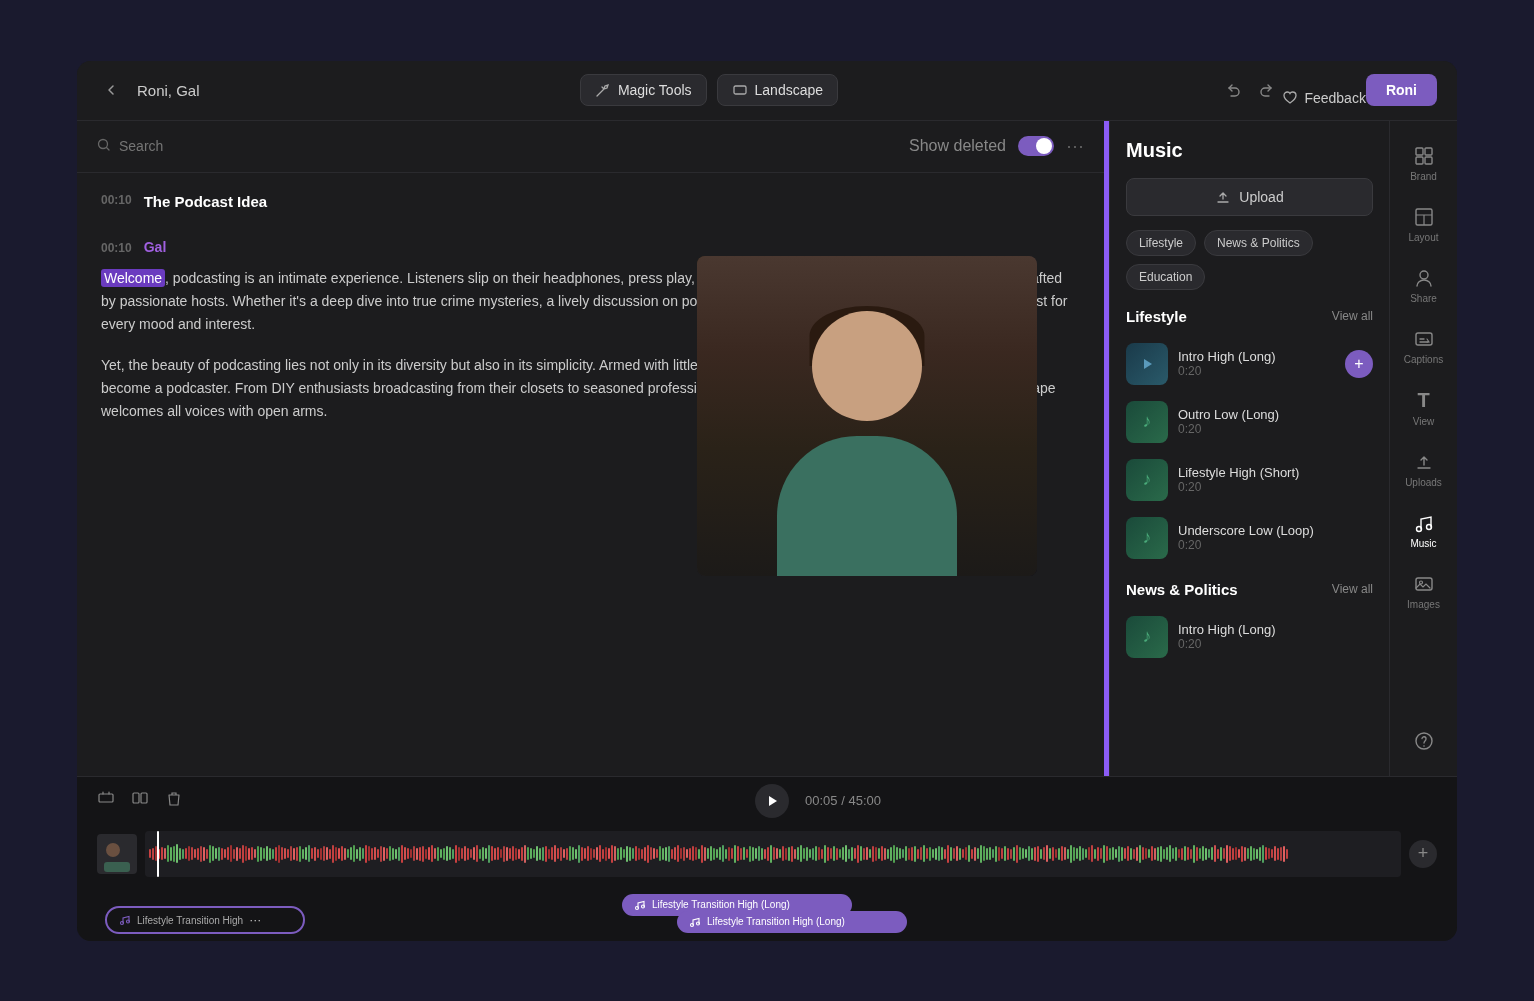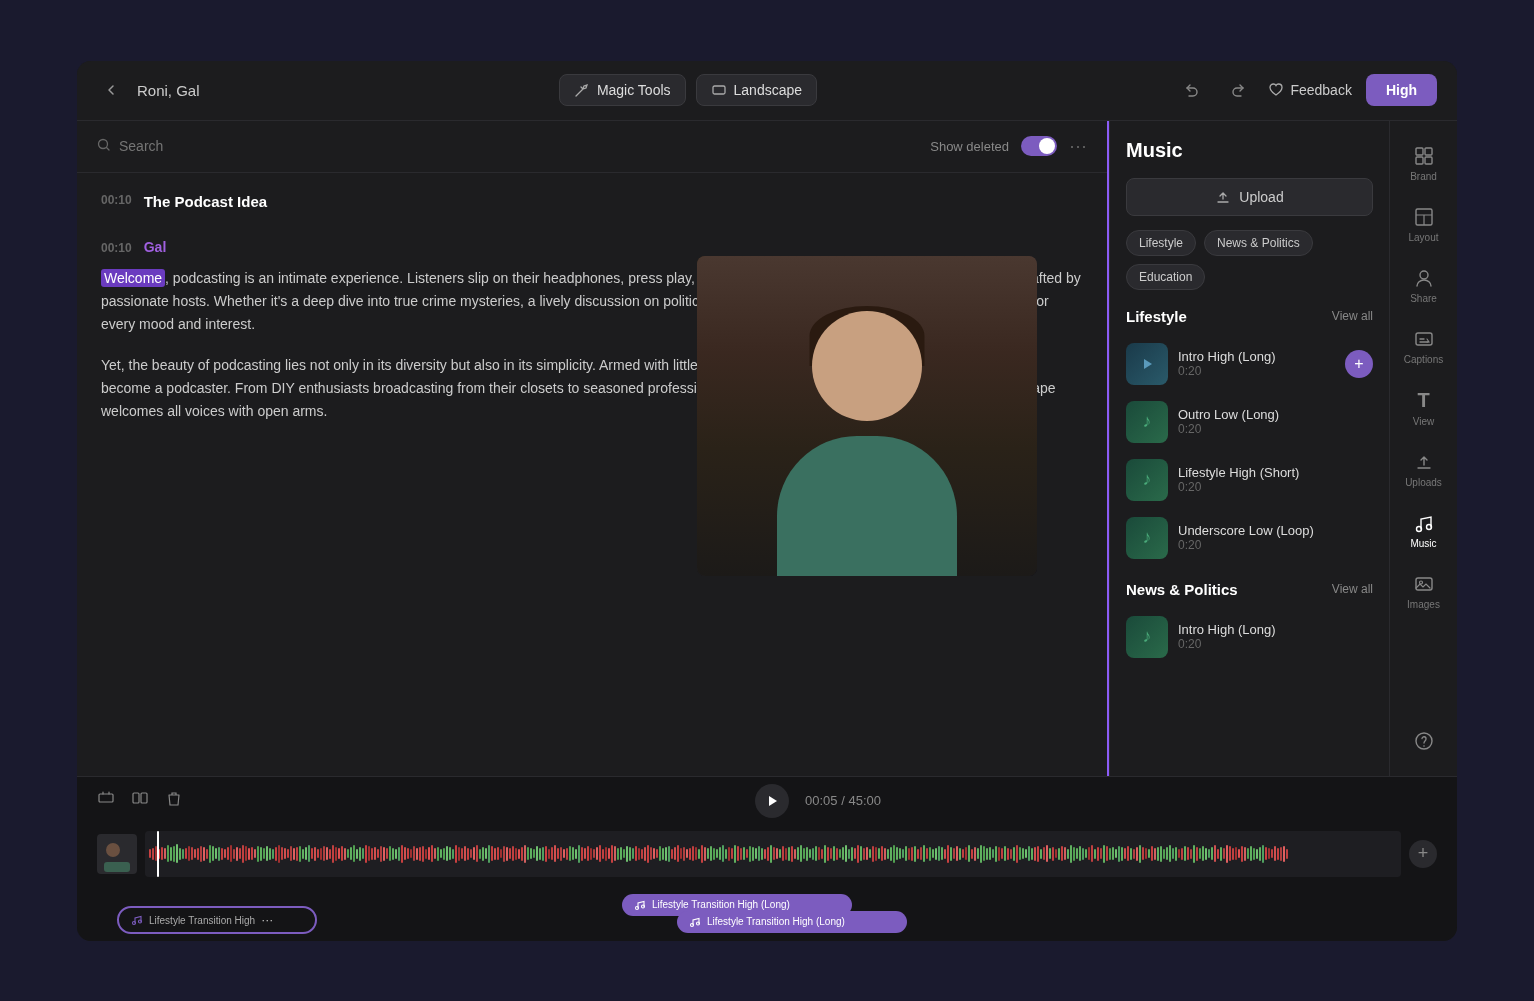--- a/index.html
+++ b/index.html
@@ -74,22 +74,21 @@
       background: #2a2a2e;
       border: 1px solid #3a3a3e;
       border-radius: 8px;
       padding: 7px 14px;
       color: #ddd;
       font-size: 14px;
       cursor: pointer;
     }
     .header-right {
       display: flex;
-      align-items: center;
-      gap: 14px;
+      align-items: flex-end;
     }
     .icon-btn {
       width: 32px; height: 32px;
       background: transparent;
       border: none;
       color: #999;
       cursor: pointer;
       font-size: 16px;
       display: flex; align-items: center; justify-content: center;
     }
@@ -118,21 +117,21 @@
       flex: 1;
       display: flex;
       overflow: hidden;
     }
     
     .left-panel {
       flex: 1;
       display: flex;
       flex-direction: column;
       background: #1c1c1e;
-      border-right: 2px solid #8b5cf6;
+      border-right: 5px solid #8b5cf6;
       overflow: hidden;
     }
     .left-toolbar {
       height: 52px;
       padding: 0 20px;
       display: flex;
       align-items: center;
       gap: 12px;
       border-bottom: 1px solid #2a2a2e;
       flex-shrink: 0;
@@ -151,21 +150,21 @@
     .search-input {
       background: transparent;
       border: none;
       color: #999;
       font-size: 14px;
       outline: none;
       width: 100%;
     }
     .show-deleted-label {
       color: #888;
-      font-size: 13px;
+      font-size: 16px;
     }
     .toggle-switch {
       width: 36px; height: 20px;
       background: #7c5cbf;
       border-radius: 10px;
       position: relative;
       cursor: pointer;
     }
     .toggle-knob {
       width: 16px; height: 16px;
@@ -589,21 +588,21 @@
           <path d="M14 7l-3-3M14 7l-3 3" stroke="#888" stroke-width="1.4" stroke-linecap="round"></path>
         </svg>
       </button>
       <button class="feedback-btn">
         <svg width="16" height="16" viewBox="0 0 16 16" fill="none">
           <path d="M8 13s-6-4-6-7.5C2 3.5 3.5 2 5.5 2c1 0 2 .5 2.5 1.5C8.5 2.5 9.5 2 10.5 2c2 0 3.5 1.5 3.5 3.5C14 9 8 13 8 13z" stroke="#aaa" stroke-width="1.3"></path>
         </svg>
         <span>Feedback</span>
       </button>
       <button class="share-btn">
-        <span>High</span>
+        <span>Roni</span>
       </button>
     </div>
   </div>
 
   <div class="main-layout">
 
     <div class="left-panel">
 
       <div class="left-toolbar">
         <div class="search-box">
@@ -1230,21 +1229,21 @@
             <div class="waveform-bar" style="height: 12px; background: rgb(200, 64, 64);"></div>
             <div class="waveform-bar" style="height: 14px; background: rgb(176, 64, 64);"></div>
             <div class="waveform-bar" style="height: 16px; background: rgb(224, 96, 96);"></div>
             <div class="waveform-bar" style="height: 10px; background: rgb(192, 64, 64);"></div>
         </div>
       </div>
       <div class="waveform-add">+</div>
     </div>
 
     <div class="music-tracks-row">
-      <div class="music-chip music-chip-outline" style="left:40px;width:200px;margin-top:31px;">
+      <div class="music-chip music-chip-outline" style="left:28px;width:200px;margin-top:31px;">
         <svg width="12" height="12" viewBox="0 0 12 12" fill="none">
           <path d="M4 9V4l6-1.5v5" stroke="#7c5cbf" stroke-width="1.1" stroke-linecap="round"></path>
           <circle cx="3" cy="9" r="1.5" stroke="#7c5cbf" stroke-width="1.1"></circle>
           <circle cx="9" cy="7.5" r="1.5" stroke="#7c5cbf" stroke-width="1.1"></circle>
         </svg>
         <span style="color:#aaa;font-size:10px;overflow:hidden;text-overflow:ellipsis;white-space:nowrap;max-width:140px;">Lifestyle Transition High</span>
         <span class="music-chip-dots">···</span>
       </div>
       <div class="music-chip" style="left:545px;width:230px;">
         <svg width="12" height="12" viewBox="0 0 12 12" fill="none">

